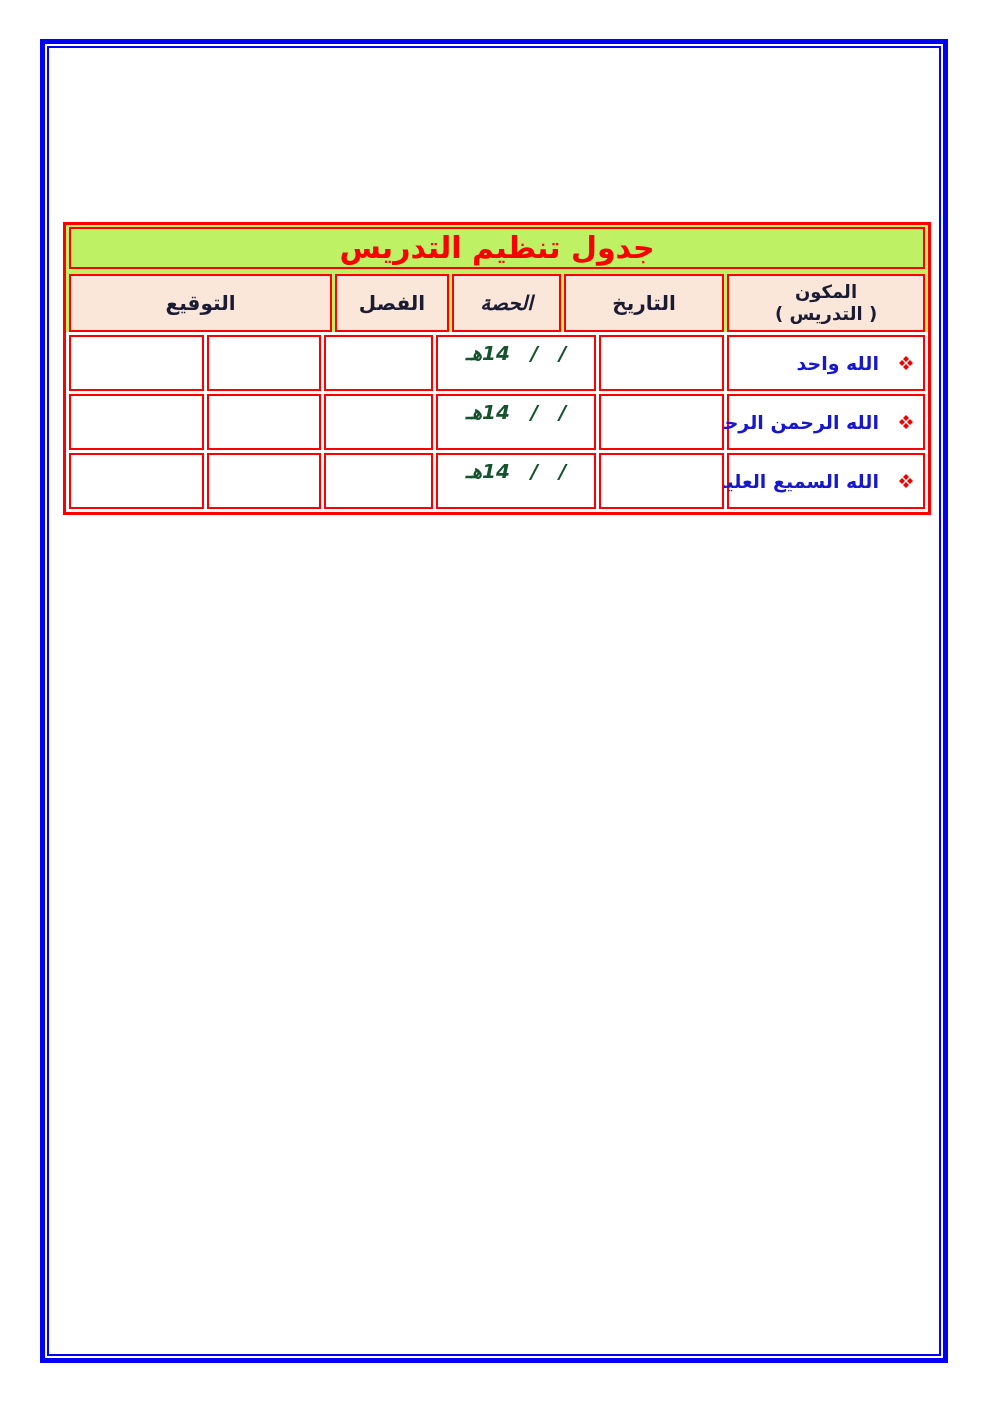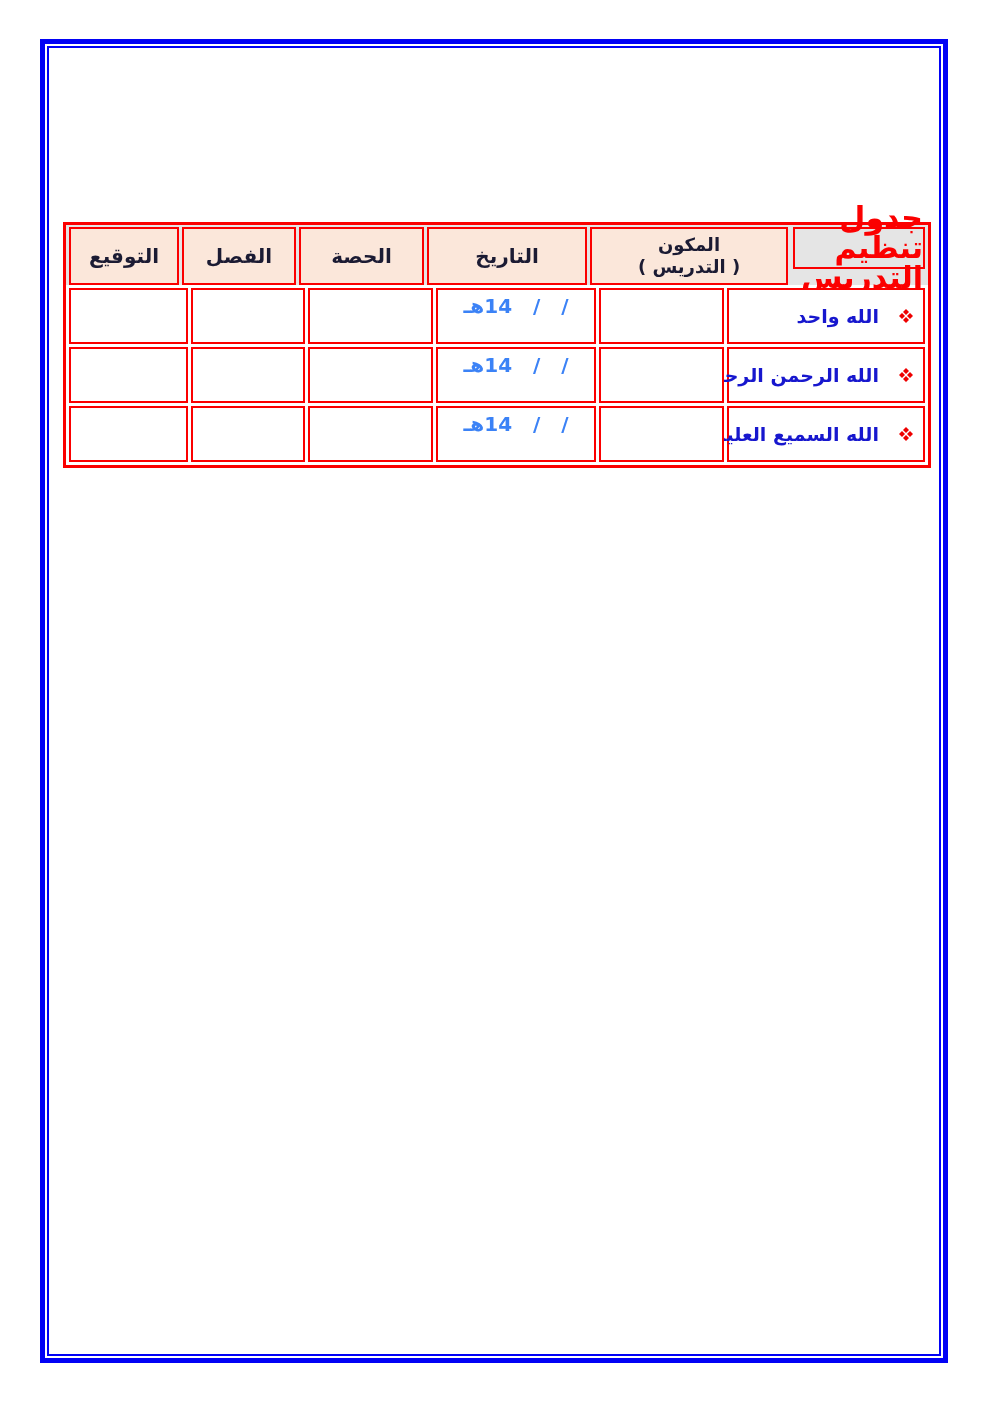--- a/index.html
+++ b/index.html
@@ -16,22 +16,22 @@
   .frame-inner{
     position:absolute;inset:2px;border:2px solid #0202f5;
   }
   
   .sched{
     position:absolute;left:63px;top:222px;width:868px;
     border:3px solid #fb0000;box-sizing:border-box;background:#ffffff;
     direction:rtl;
   }
   .head-section{
-    background:#e5e5e5;padding:2px 3px 0 3px;
-    display:flex;gap:5px;
+    background:#bef264;padding:2px 3px 0 3px;
+    display:flex;flex-direction:column;gap:5px;
   }
   .body-section{
     background:#ffffff;padding:3px;
     display:flex;flex-direction:column;gap:3px;
   }
   .cell{border:2px solid #fb0000;box-sizing:border-box;}
   .title-cell{
     height:42px;display:flex;align-items:center;justify-content:center;
     color:#fb0000;font-weight:bold;font-size:30px;line-height:1;
   }
@@ -41,33 +41,33 @@
     color:#1b1b33;font-weight:bold;font-size:20px;text-align:center;line-height:1.25;
     background:#fbe7da;
   }
   .header-cell .sub{font-size:18px;}
   .header-cell.two-line{font-size:18px;}
   .data-cell{height:56px;background:#ffffff;}
   
   .w-topic{width:198px;}
   .w-day{width:125px;}
   .w-date{width:160px;}
-  .w-period{width:125px;}
+  .w-period{width:109px;font-style:italic;}
   .w-class{width:114px;}
   .w-sign{width:110px;flex:1;}
   
   .topic-cell{
     display:flex;align-items:center;gap:20px;padding:0 10px 0 4px;
   }
   .topic-text{color:#1717ce;font-weight:bold;font-size:19px;white-space:nowrap;}
   .bullet{flex:0 0 auto;display:inline-flex;}
   .date-cell{
     display:flex;justify-content:center;align-items:flex-start;
-    padding-top:5px;color:#3b82f6;font-weight:bold;font-size:20px;
-    white-space:pre;line-height:1.1;
+    padding-top:5px;color:#14532d;font-weight:bold;font-size:20px;
+    white-space:pre;line-height:1.1;font-style:italic;
   }
 </style>
 </head>
 <body>
 
 <div class="frame">
   <div class="frame-inner"></div>
 </div>
 
 <div class="sched">

